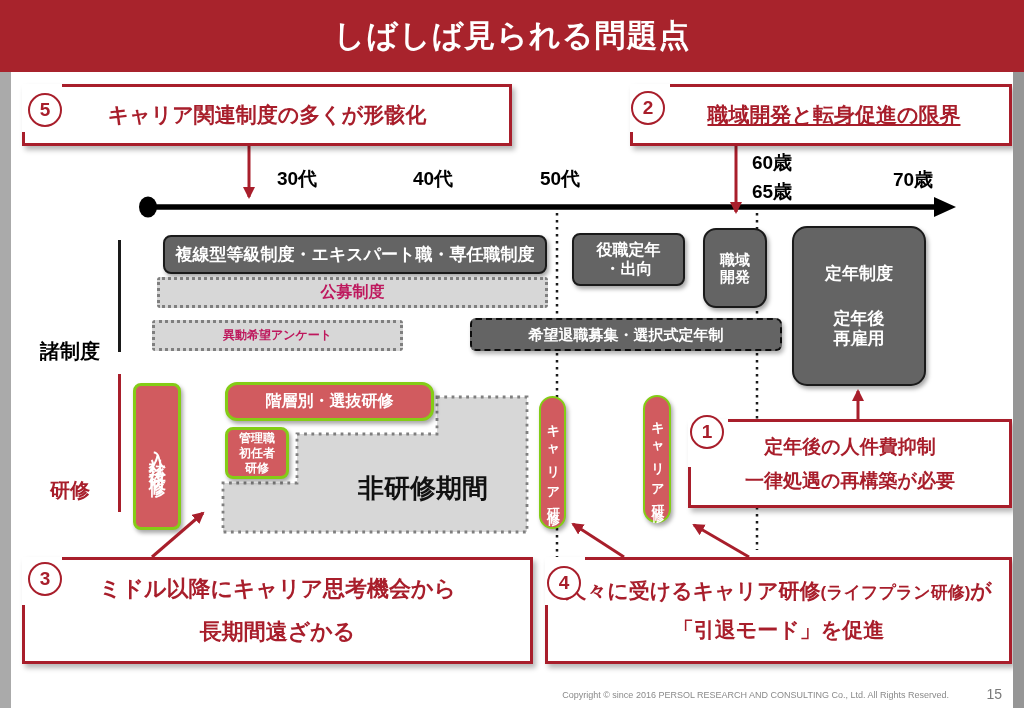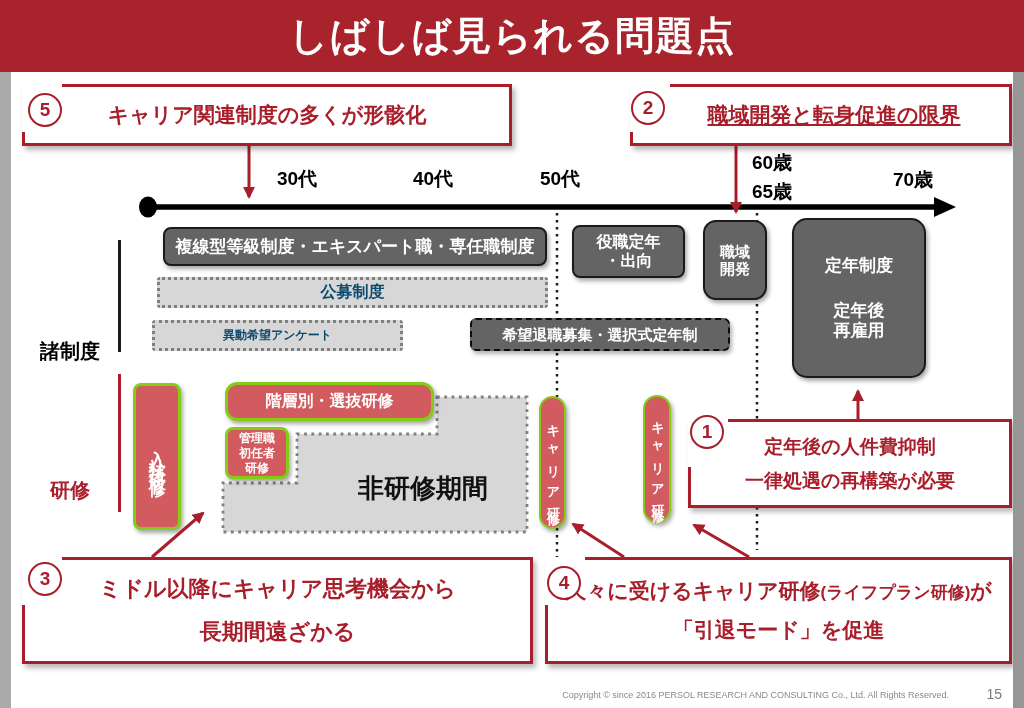--- a/index.html
+++ b/index.html
@@ -3,28 +3,28 @@
 <meta charset="utf-8">
 <style>
   html,body{margin:0;padding:0;background:#fff;}
   .slide{position:relative;width:1024px;height:708px;background:#ffffff;overflow:hidden;
          font-family:"Liberation Sans","DejaVu Sans",sans-serif;}
   .edge{position:absolute;top:0;bottom:0;width:11px;background:#a5a5a5;z-index:10;}
   .edge.left{left:0;background:#aaaaaa;}
   .edge.right{right:0;background:#969696;}
   .header{position:absolute;left:0;top:0;width:1024px;height:72px;background:#A8232C;z-index:11;
           display:flex;align-items:center;justify-content:center;}
-  .title{color:#ffffff;font-size:39px;font-weight:700;letter-spacing:1px;}
+  .title{color:#ffffff;font-size:31px;font-weight:700;letter-spacing:1px;}
   svg.layer{position:absolute;left:0;top:0;z-index:1;pointer-events:none;}
   svg.layer.top{z-index:5;}
   .box{position:absolute;box-sizing:border-box;display:flex;flex-direction:column;align-items:center;
        justify-content:center;text-align:center;z-index:2;line-height:1.15;}
   .dark{background:#646464;border:2.5px solid #1a1a1a;border-radius:8px;color:#fff;font-weight:700;
-        box-shadow:2px 3px 4px rgba(0,0,0,.35);}
-  .lightbox{background:#D7D7D7;border:3px dotted #7F7F7F;border-radius:3px;color:#0c4a6e;font-weight:700;}
+        box-shadow:2px 3px 4px rgba(0,0,0,.35);margin-top:8px;}
+  .lightbox{background:#D7D7D7;border:3px dotted #7F7F7F;border-radius:3px;color:#be185d;font-weight:700;}
   .dashdark{background:#646464;border:2.5px dashed #0d0d0d;border-radius:6px;color:#fff;font-weight:700;
         box-shadow:2px 3px 4px rgba(0,0,0,.3);}
   .rbox{background:#D15B5F;border:3px solid #84cc16;border-radius:10px;color:#fff;font-weight:700;
         box-shadow:2px 3px 4px rgba(0,0,0,.35);}
   .vtext{writing-mode:vertical-rl;text-orientation:upright;}
   .agelabel{position:absolute;transform:translateX(-50%);color:#000;font-weight:700;font-size:19px;z-index:2;}
   .rowlabel{position:absolute;font-weight:700;font-size:20px;z-index:2;margin-top:43px;}
   .callout{position:absolute;box-sizing:border-box;background:#fff;border:3px solid #A81E2B;
            box-shadow:3px 4px 5px rgba(0,0,0,.28);color:#A81E2B;display:flex;flex-direction:column;
            align-items:center;justify-content:center;z-index:6;font-weight:600;}
@@ -77,21 +77,21 @@
   </div>
   <div class="box dark" style="left:703px;top:220px;width:64px;height:80px;font-size:15px;border-radius:13px;">
     <div>職域</div>
     <div>開発</div>
   </div>
   <div class="box dark" style="left:792px;top:218px;width:134px;height:160px;font-size:17px;border-radius:15px;">
     <div>定年制度</div>
     <div style="margin-top:26px;">定年後</div>
     <div>再雇用</div>
   </div>
-  <div class="box dashdark" style="left:470px;top:318px;width:260px;height:33px;font-size:15px;z-index:3;">希望退職募集・選択式定年制</div>
+  <div class="box dashdark" style="left:470px;top:318px;width:312px;height:33px;font-size:15px;z-index:3;">希望退職募集・選択式定年制</div>
 
   <div class="box rbox vtext" style="left:133px;top:383px;width:48px;height:147px;font-size:17px;letter-spacing:0.45em;border-radius:8px;">入社後研修</div>
   <div class="box rbox" style="left:225px;top:382px;width:209px;height:39px;font-size:16px;border-radius:12px;z-index:3;">階層別・選抜研修</div>
   <div class="box rbox" style="left:225px;top:427px;width:64px;height:52px;font-size:12px;border-radius:8px;z-index:3;line-height:1.25;">
     <div>管理職</div>
     <div>初任者</div>
     <div>研修</div>
   </div>
   <div style="position:absolute;left:308px;top:471px;width:230px;text-align:center;color:#111;font-weight:700;font-size:26px;z-index:2;">非研修期間</div>
   <div class="box rbox vtext" style="left:539px;top:396px;width:27px;height:133px;font-size:13px;letter-spacing:0.42em;border-radius:14px;border-width:2px;z-index:3;">キャリア研修</div>

